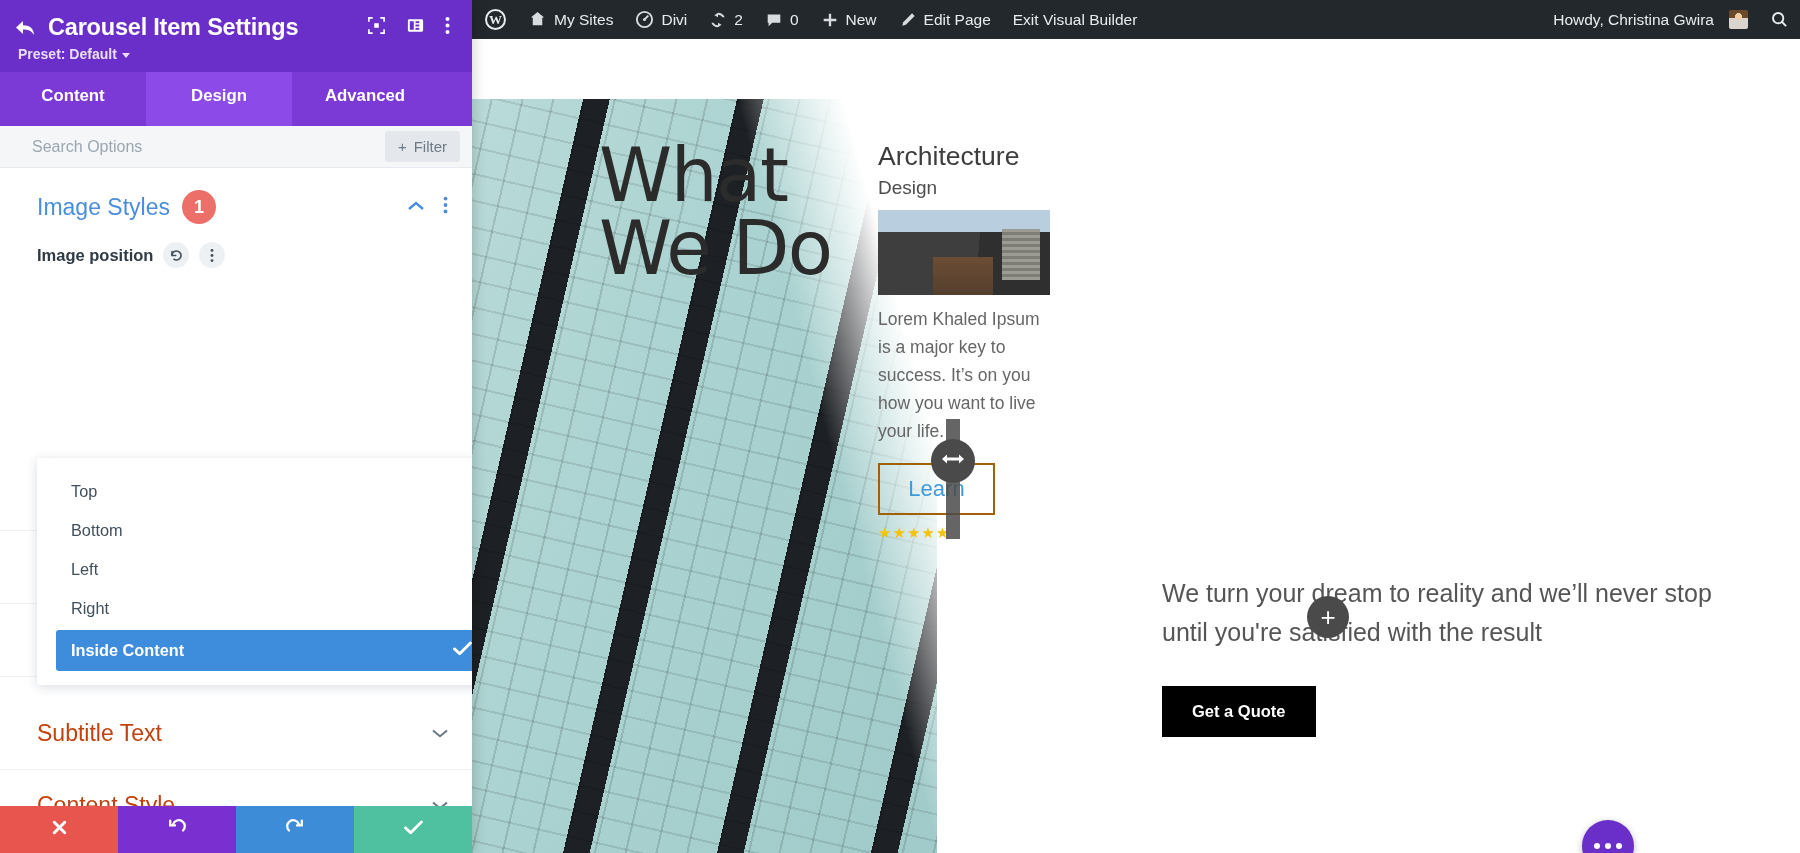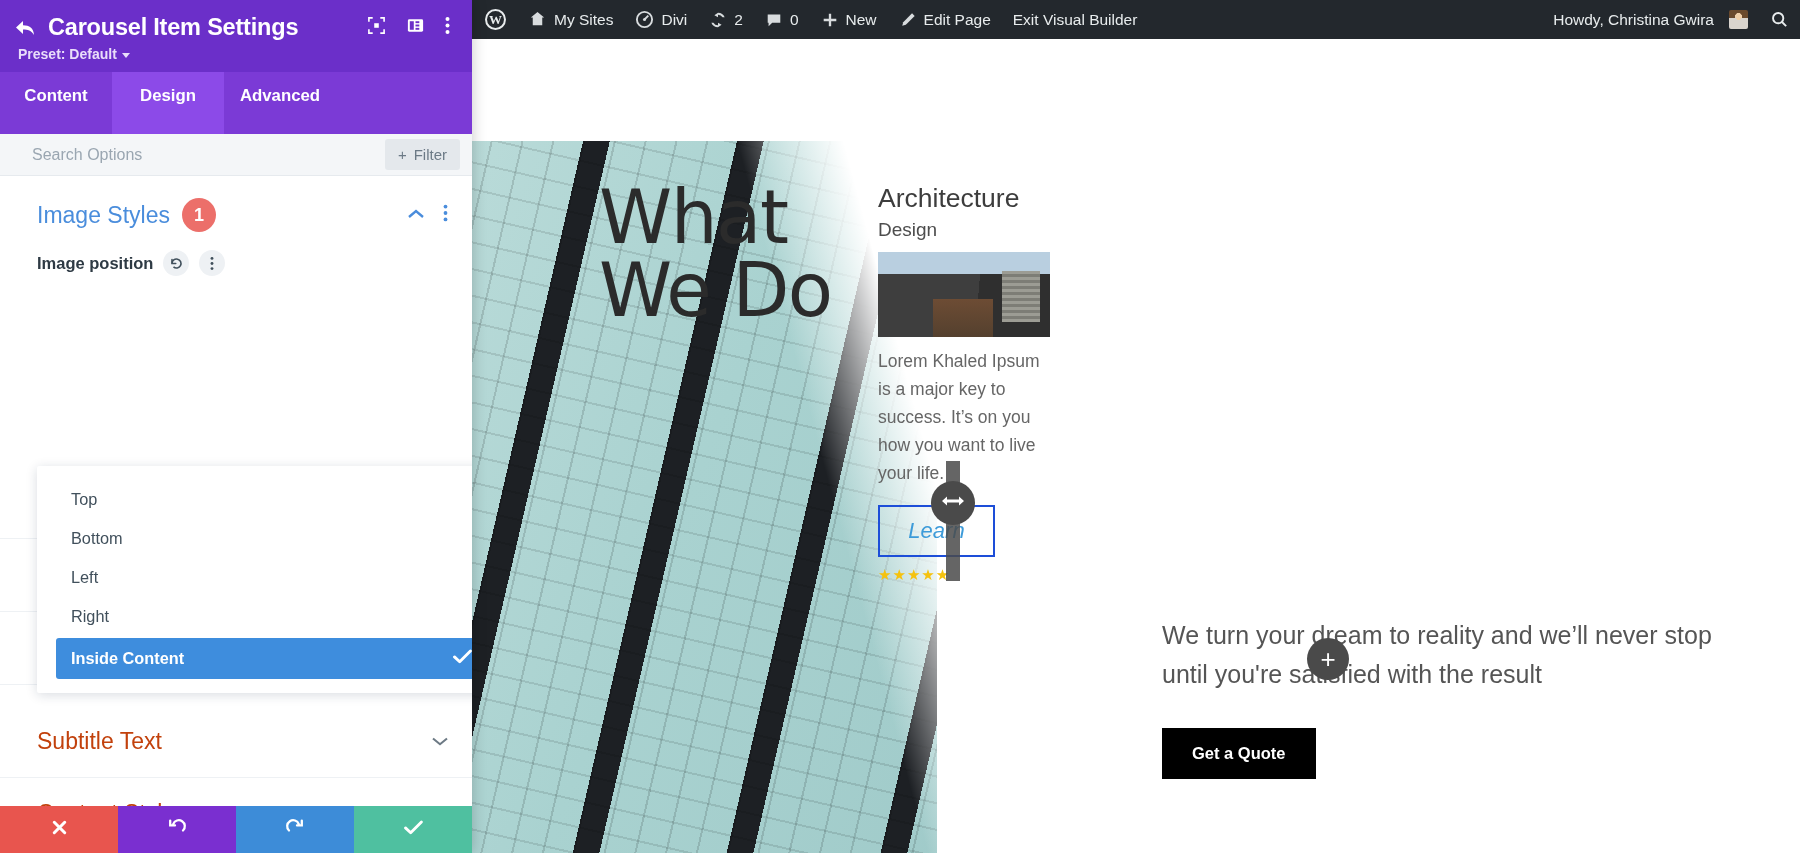--- a/index.html
+++ b/index.html
@@ -73,23 +73,23 @@
   .caret-down {
     width: 0; height: 0;
     border-left: 4.5px solid transparent; border-right: 4.5px solid transparent;
     border-top: 5px solid #e9ddfa; display:inline-block; margin-top:2px;
   }
 
   .tabs {
     display: flex; background: #7b3ad6; flex: 0 0 auto;
   }
   .tab {
-    padding: 14px 0 28px 0; text-align: center;
+    padding: 14px 0 20px 0; text-align: center;
     color: #fff; font-size: 16.8px; font-weight: bold;
-    flex: 0 0 auto; width: 112px;
+    flex: 0 0 auto; width: 146px;
   }
   .tab.active { background: #8c4ae8; }
 
   .search-row {
     display: flex; align-items: center; justify-content: space-between;
     background: #f4f6f8; border-bottom: 1px solid #e6eaee;
     height: 42px; padding: 0 12px 0 32px; flex: 0 0 auto;
   }
   .search-input {
     background: transparent; border: 0; outline: 0;
@@ -171,21 +171,21 @@
     color:#fff;
   }
   .fb-cancel { background:#e8554e; }
   .fb-undo   { background:#7a2fd0; }
   .fb-redo   { background:#3d8cd8; }
   .fb-save   { background:#4fc0a0; }
 
   
   .canvas {
     position: absolute; left: 472px; top: 39px; right: 0; bottom: 0;
-    background: #fff; overflow: hidden; margin-top: 42px;
+    background: #fff; overflow: hidden;
   }
   .building {
     position: absolute; left: 0; top: 60px; width: 465px; height: 754px;
     overflow: hidden;
   }
   .bld-inner {
     position: absolute; left: -120px; top: -40px; width: 720px; height: 900px;
     transform: rotate(12deg);
     background:
       repeating-linear-gradient(91deg,
@@ -227,24 +227,23 @@
   }
   .card-img:before{
     content:""; position:absolute; right: 6%; top: 22%; width: 22%; height: 60%;
     background: repeating-linear-gradient(180deg,#9c9c94 0 3px,#7d7d76 3px 6px);
   }
   .card p.body {
     margin-top: 10px; font-size: 17.5px; line-height: 1.6; color: #666;
   }
   .learn-btn {
     margin-top: 18px; width: 117px; height: 52px;
-    border: 2px solid #1d4ed8; color: #3d9bd9;
+    border: 2px solid #a16207; color: #3d9bd9;
     font-size: 22px; display:flex;align-items:center;justify-content:center;
     background: transparent;
-    font-style: italic;
   }
   .stars { margin-top: 9px; color: #f5c20e; font-size: 15px; letter-spacing: 1px; }
 
   .right-block { position:absolute; left: 690px; top: 535px; width: 560px; }
   .right-block .lead {
     font-size: 25px; line-height: 1.55; color: #555; font-weight: normal;
   }
   .quote-btn {
     margin-top: 34px; background: #000; color:#fff;
     display:inline-block; padding: 16px 30px;

